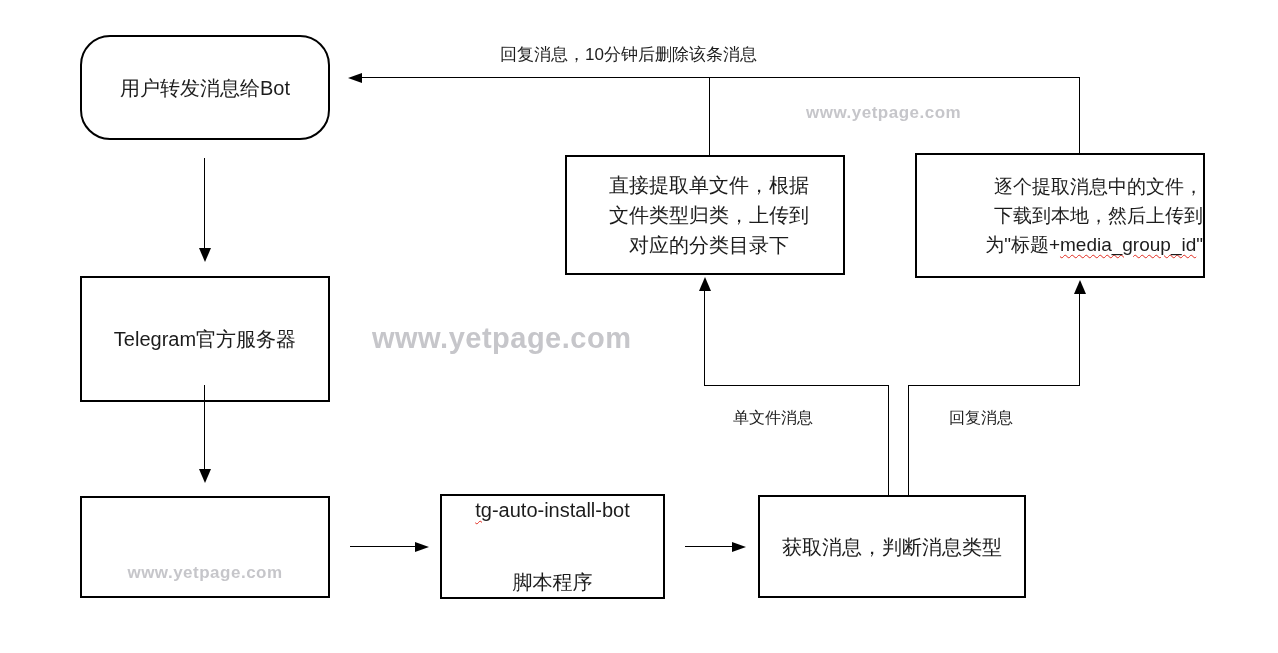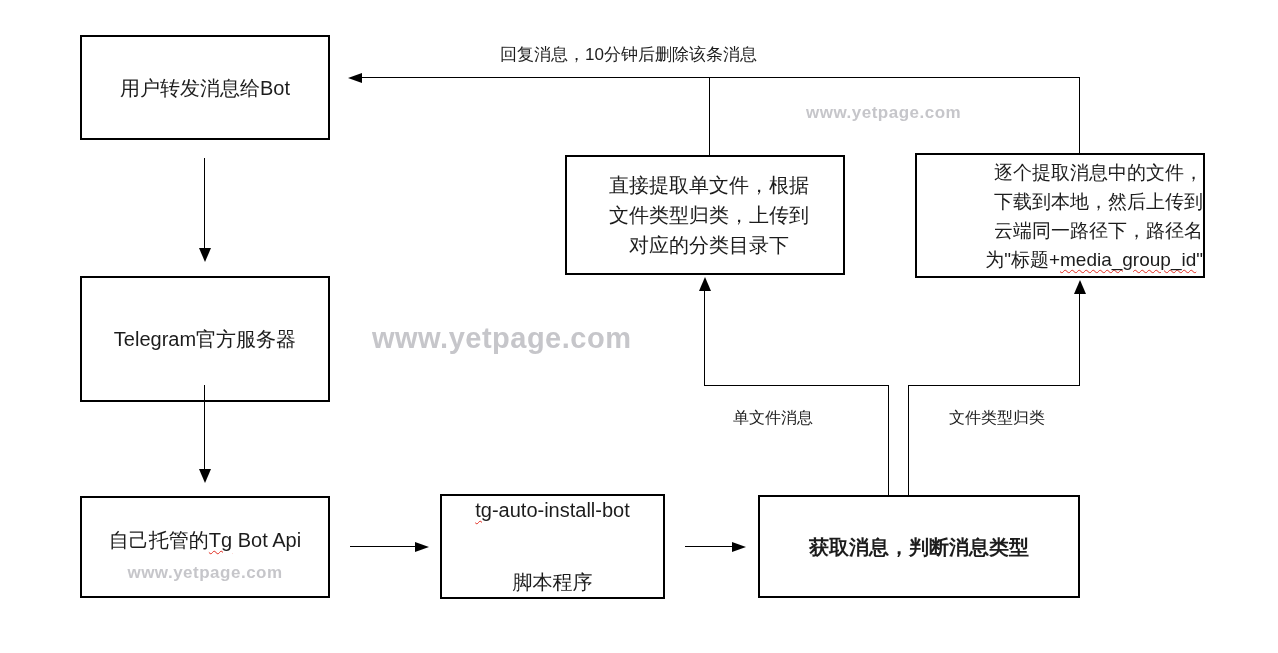--- a/index.html
+++ b/index.html
@@ -44,52 +44,50 @@
     text-underline-offset:3px;
     margin-top:8px;
   }
   .nowrap{white-space:nowrap;}
 </style>
 </head>
 <body>
 
 <div id="canvas">
 
-  <div class="box" style="left:80px;top:35px;width:250px;height:105px;">
+  <div class="box" style="left:80px;top:35px;width:250px;height:105px;border-radius:30px;">
     <div>用户转发消息给Bot</div>
   </div>
 
   <div class="box" style="left:80px;top:276px;width:250px;height:126px;">
     <div>Telegram官方服务器</div>
   </div>
 
   <div class="box" style="left:80px;top:496px;width:250px;height:102px;">
-    <div class="nowrap" style="margin-bottom:14px;"><span>自己托管的</span><span class="flagged">Tg</span><span> Bot Api</span></div>
     <div class="wm-inbox">www.yetpage.com</div>
   </div>
 
   <div class="box" style="left:440px;top:494px;width:225px;height:105px;line-height:29px;justify-content:space-between;">
     <div class="nowrap"><span class="flagged">tg</span><span>-auto-install-bot</span></div>
     <div class="nowrap">脚本程序</div>
   </div>
 
-  <div class="box" style="left:758px;top:495px;width:322px;height:103px;font-weight:bold;">
+  <div class="box" style="left:758px;top:495px;width:268px;height:103px;">
     <div>获取消息，判断消息类型</div>
   </div>
 
   <div class="box" style="left:565px;top:155px;width:280px;height:120px;line-height:30px;padding-left:8px;">
     <div class="nowrap">直接提取单文件，根据</div>
     <div class="nowrap">文件类型归类，上传到</div>
     <div class="nowrap">对应的分类目录下</div>
   </div>
 
   <div class="box" style="left:915px;top:153px;width:290px;height:125px;font-size:19px;line-height:29px;align-items:flex-end;">
     <div class="nowrap">逐个提取消息中的文件，</div>
     <div class="nowrap">下载到本地，然后上传到</div>
-    <div class="nowrap">云端同一路径下，路径名</div>
     <div class="nowrap"><span>为"标题+</span><span class="flagged">media_group_id</span><span>"</span></div>
   </div>
 
   <div class="vline" style="left:204px;top:158px;height:92px;"></div>
   <div class="ah ah-down" style="left:199px;top:248px;"></div>
 
   <div class="vline" style="left:204px;top:385px;height:86px;"></div>
   <div class="ah ah-down" style="left:199px;top:469px;"></div>
 
   <div class="hline" style="left:350px;top:546px;width:66px;"></div>
@@ -108,18 +106,18 @@
   <div class="vline" style="left:704px;top:290px;height:95px;"></div>
   <div class="ah ah-up" style="left:699px;top:277px;"></div>
 
   <div class="vline" style="left:908px;top:385px;height:110px;"></div>
   <div class="hline" style="left:908px;top:385px;width:172px;"></div>
   <div class="vline" style="left:1079px;top:293px;height:92px;"></div>
   <div class="ah ah-up" style="left:1074px;top:280px;"></div>
 
   <div class="edge-label" style="left:500px;top:43px;width:364px;text-align:left;font-size:17px;">回复消息，10分钟后删除该条消息</div>
   <div class="edge-label" style="left:733px;top:408px;">单文件消息</div>
-  <div class="edge-label" style="left:949px;top:408px;">文件类型归类</div>
+  <div class="edge-label" style="left:949px;top:408px;">回复消息</div>
 
   <div class="wm wm-center" style="left:372px;top:322px;">www.yetpage.com</div>
   <div class="wm wm-small" style="left:806px;top:103px;">www.yetpage.com</div>
 
 </div>
 
 </body></html>

